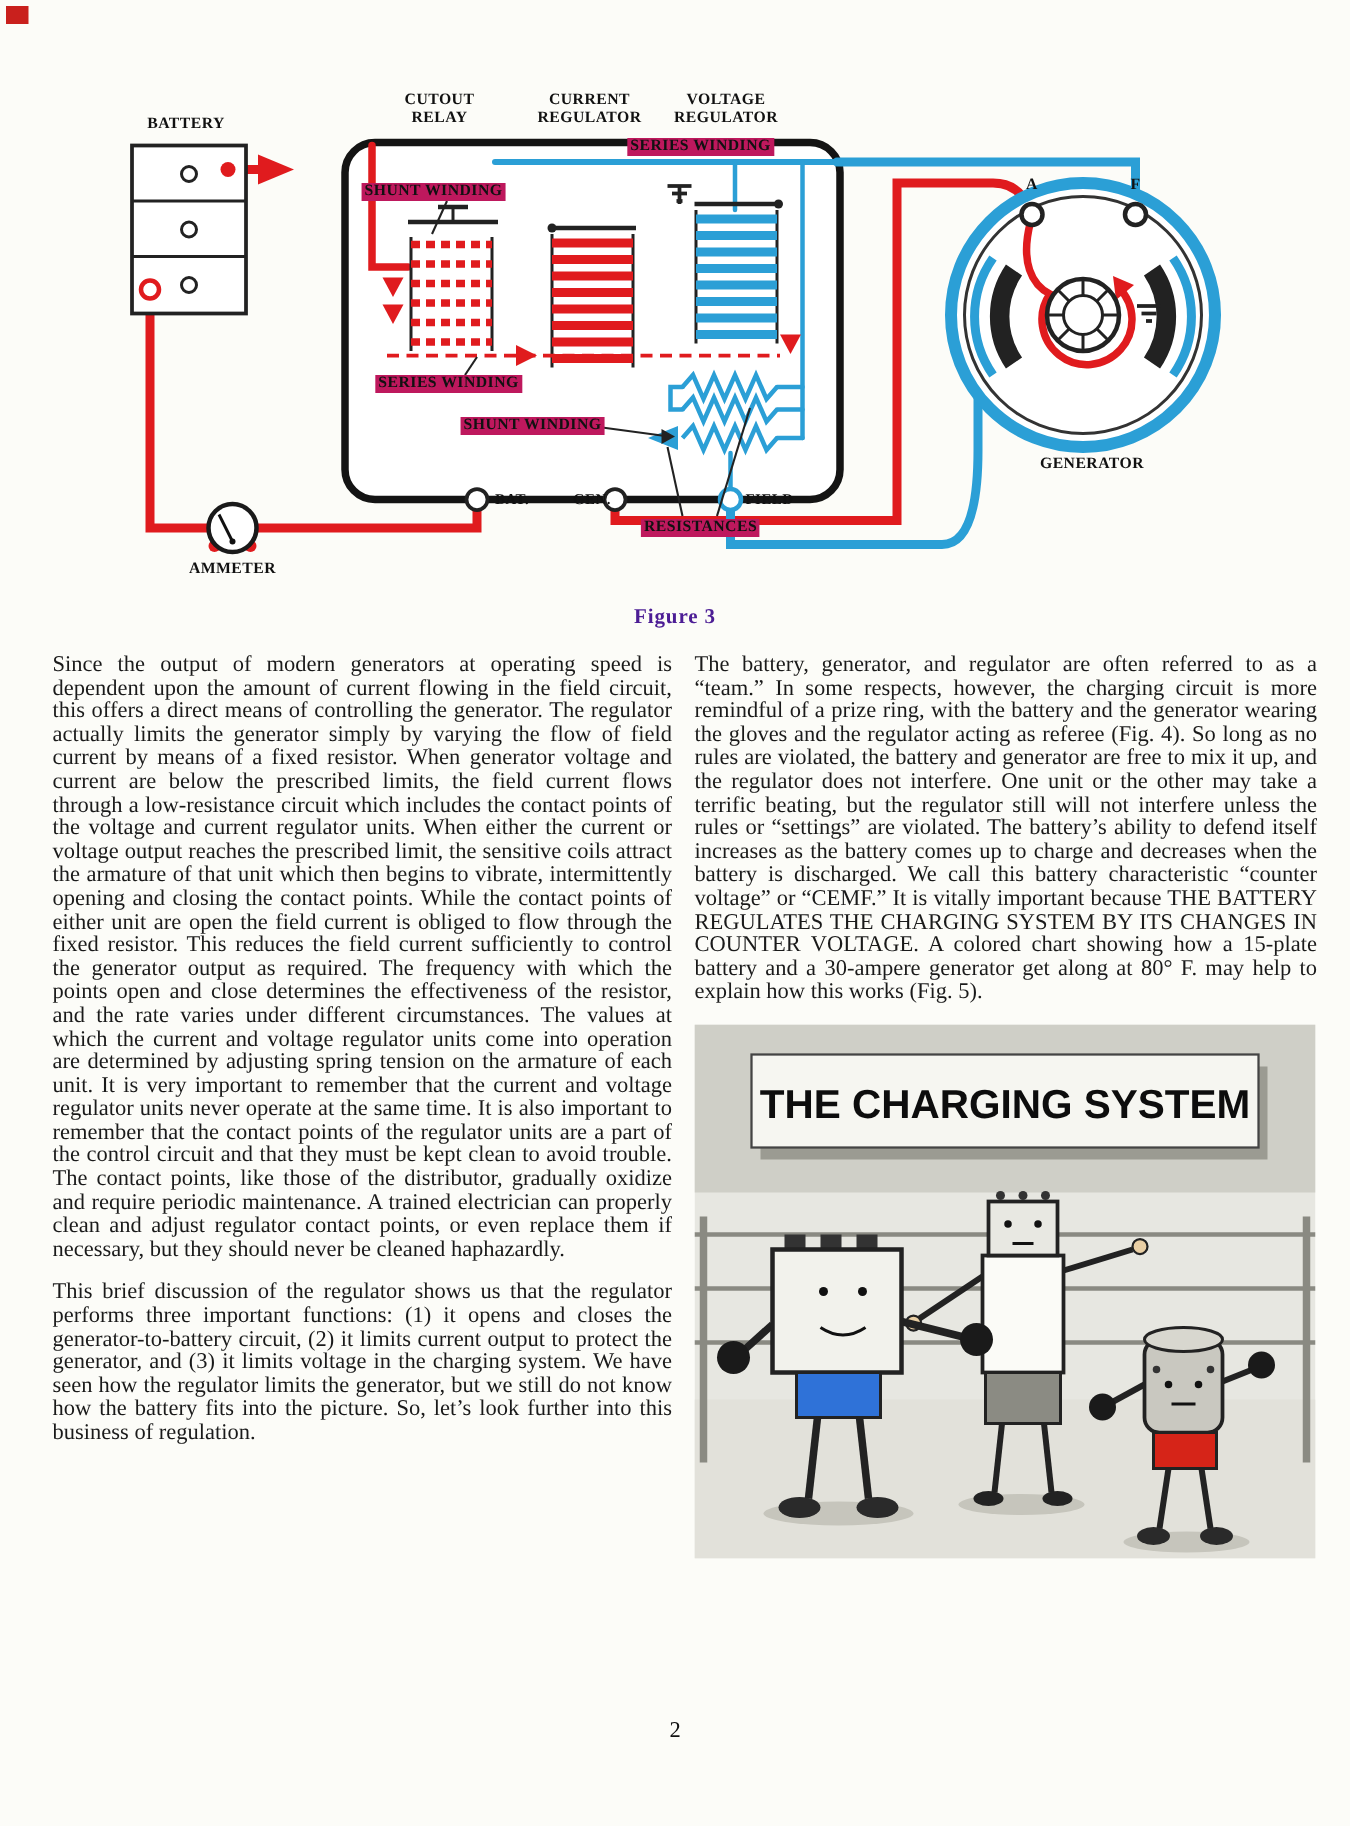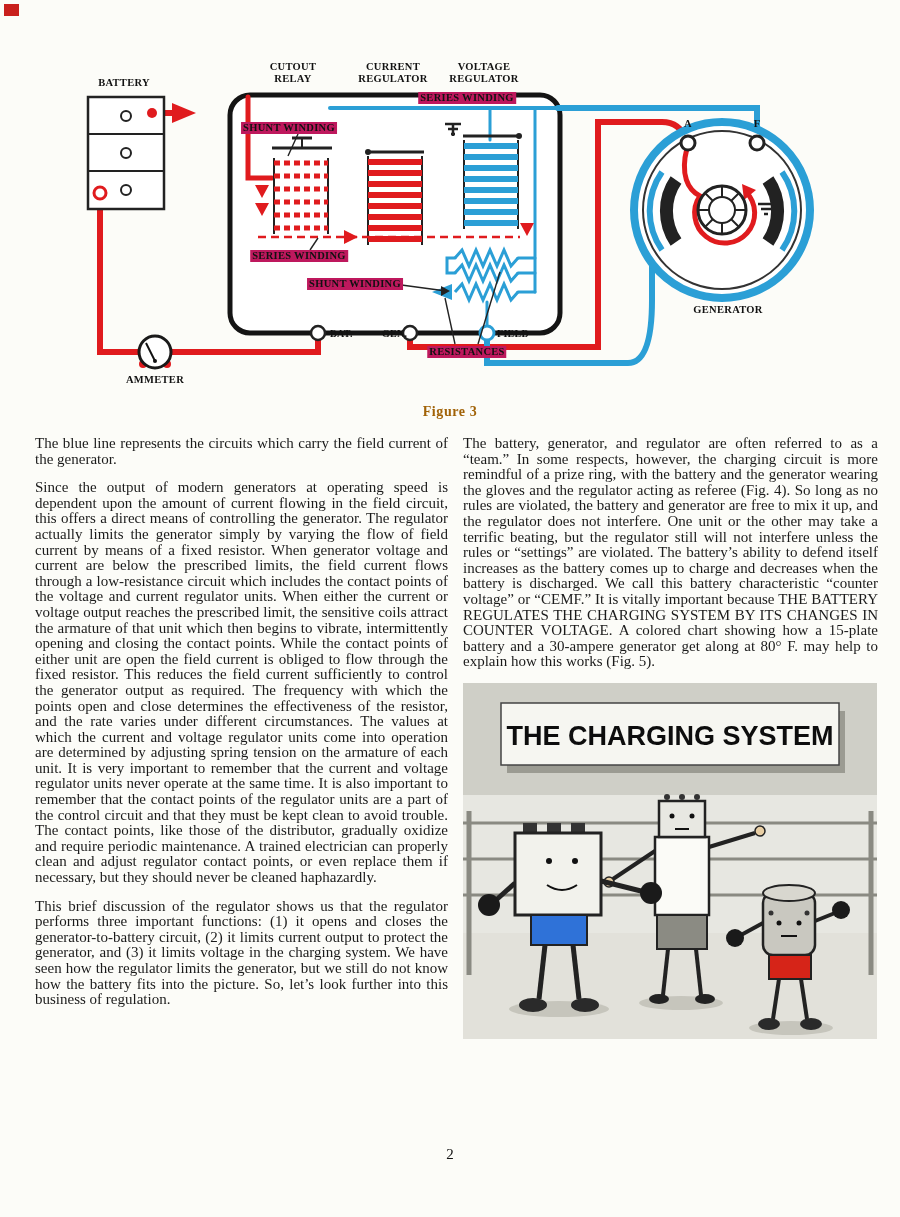--- a/index.html
+++ b/index.html
@@ -23,21 +23,21 @@
     font-size:10.5px;
     line-height:1.1;
     letter-spacing:.3px;
     text-align:center;
     color:#111;
     white-space:normal;
   }
   .lbl.onwire{background:#be185d;padding:0 2px;white-space:nowrap;}
   .lbl.term{transform:none;font-size:10px;white-space:nowrap;}
   .fig-caption{
-    font-weight:bold;font-size:14px;letter-spacing:.6px;text-align:center;color:#a16207;
+    font-weight:bold;font-size:14px;letter-spacing:.6px;text-align:center;color:#4c1d95;
   }
   .fig3-caption{position:absolute;top:404px;left:0;width:900px;}
   
   .column{position:absolute;top:436px;}
   .col-left{left:35px;width:413px;}
   .col-right{left:463px;width:415px;}
   .column p{
     margin:0 0 13px 0;
     font-size:15px;
     line-height:15.6px;
@@ -237,21 +237,20 @@
     <div class="lbl onwire" style="left:467px;top:346px;">RESISTANCES</div>
     <div class="lbl" style="left:155px;top:374px;">AMMETER</div>
     <div class="lbl" style="left:728px;top:304px;">GENERATOR</div>
     <div class="lbl" style="left:688px;top:118px;">A</div>
     <div class="lbl" style="left:757px;top:118px;">F</div>
   </div>
 
   <div class="fig-caption fig3-caption">Figure 3</div>
 
   <div class="column col-left">
-    <p>The blue line represents the circuits which carry the field current of the generator.</p>
     <p>Since the output of modern generators at operating speed is dependent upon the amount of current flowing in the field circuit, this offers a direct means of controlling the generator. The regulator actually limits the generator simply by varying the flow of field current by means of a fixed resistor. When generator voltage and current are below the prescribed limits, the field current flows through a low-resistance circuit which includes the contact points of the voltage and current regulator units. When either the current or voltage output reaches the prescribed limit, the sensitive coils attract the armature of that unit which then begins to vibrate, intermittently opening and closing the contact points. While the contact points of either unit are open the field current is obliged to flow through the fixed resistor. This reduces the field current sufficiently to control the generator output as required. The frequency with which the points open and close determines the effectiveness of the resistor, and the rate varies under different circumstances. The values at which the current and voltage regulator units come into operation are determined by adjusting spring tension on the armature of each unit. It is very important to remember that the current and voltage regulator units never operate at the same time. It is also important to remember that the contact points of the regulator units are a part of the control circuit and that they must be kept clean to avoid trouble. The contact points, like those of the distributor, gradually oxidize and require periodic maintenance. A trained electrician can properly clean and adjust regulator contact points, or even replace them if necessary, but they should never be cleaned haphazardly.</p>
     <p>This brief discussion of the regulator shows us that the regulator performs three important functions: (1) it opens and closes the generator-to-battery circuit, (2) it limits current output to protect the generator, and (3) it limits voltage in the charging system. We have seen how the regulator limits the generator, but we still do not know how the battery fits into the picture. So, let’s look further into this business of regulation.</p>
   </div>
 
   <div class="column col-right">
     <p>The battery, generator, and regulator are often referred to as a “team.” In some respects, however, the charging circuit is more remindful of a prize ring, with the battery and the generator wearing the gloves and the regulator acting as referee (Fig. 4). So long as no rules are violated, the battery and generator are free to mix it up, and the regulator does not interfere. One unit or the other may take a terrific beating, but the regulator still will not interfere unless the rules or “settings” are violated. The battery’s ability to defend itself increases as the battery comes up to charge and decreases when the battery is discharged. We call this battery characteristic “counter voltage” or “CEMF.” It is vitally important because THE BATTERY REGULATES THE CHARGING SYSTEM BY ITS CHANGES IN COUNTER VOLTAGE. A colored chart showing how a 15-plate battery and a 30-ampere generator get along at 80° F. may help to explain how this works (Fig. 5).</p>
 
     <div class="fig4-box">
       <svg width="414" height="356" viewBox="0 0 414 356">
         <rect x="0" y="0" width="414" height="356" fill="#e7e7e1"></rect>

